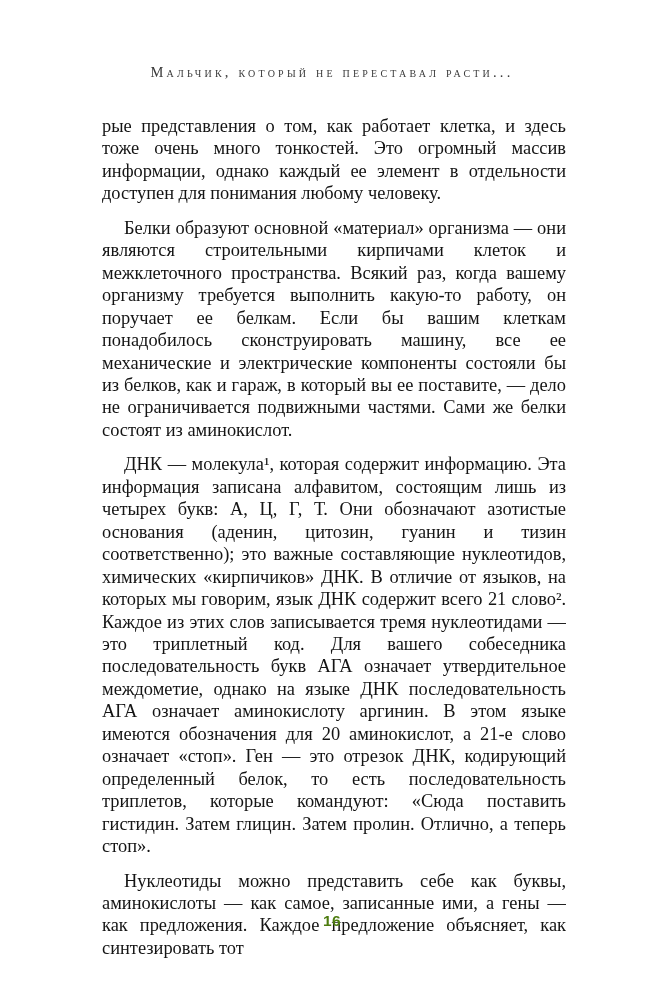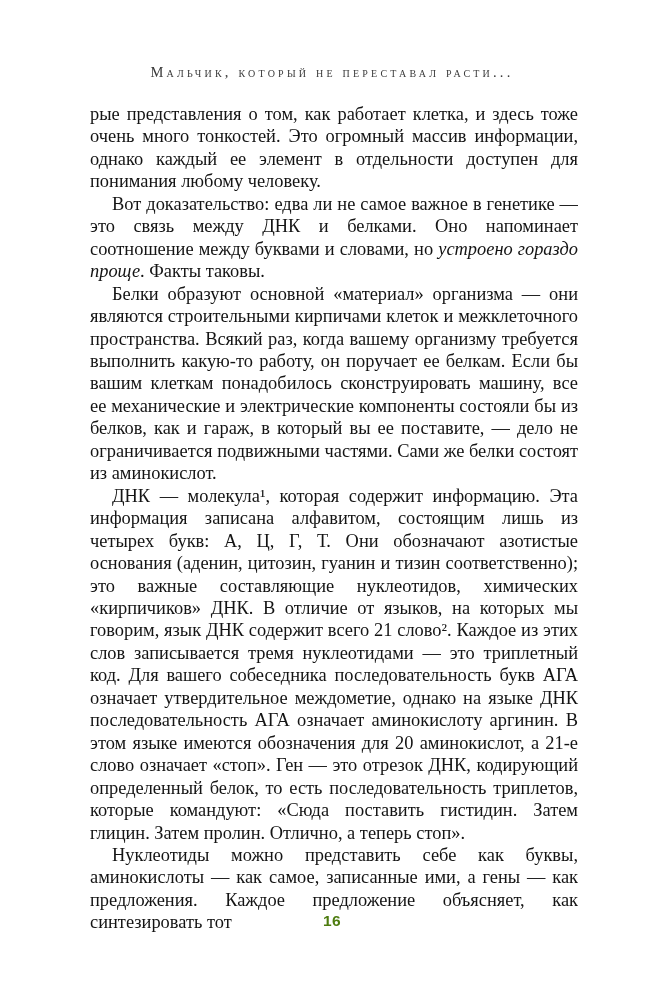--- a/index.html
+++ b/index.html
@@ -33,21 +33,21 @@
     left: 90px;
     width: 488px;
     color: #141414;
     font-size: 18.4px;
     line-height: 22.45px;
     text-align: justify;
     hyphens: auto;
     -webkit-hyphens: auto;
   }
   .text-block p {
-    margin: 0;
+    margin: 12px;
     padding: 0;
   }
   .text-block p.indent {
     text-indent: 22px;
   }
   .text-block em {
     font-style: italic;
   }
   .page-number {
     position: absolute;
@@ -66,21 +66,20 @@
 <body>
 
 <div class="book-page">
 
   <div class="running-head">Мальчик, который не переставал расти...</div>
 
   <div class="text-block">
 
     <p>рые представления о том, как работает клетка, и здесь тоже очень много тонкостей. Это огромный массив информации, однако каждый ее элемент в отдельности доступен для понимания любому человеку.</p>
 
-    <p class="indent"><span>Вот доказательство: едва ли не самое важное в генетике — это связь между ДНК и белками. Оно напоминает соотношение между буквами и словами, но </span><em>устроено гораздо проще</em><span>. Факты таковы.</span></p>
 
     <p class="indent">Белки образуют основной «материал» организма — они являются строительными кирпичами клеток и межклеточного пространства. Всякий раз, когда вашему организму требуется выполнить какую-то работу, он поручает ее белкам. Если бы вашим клеткам понадобилось сконструировать машину, все ее механические и электрические компоненты состояли бы из белков, как и гараж, в который вы ее поставите, — дело не ограничивается подвижными частями. Сами же белки состоят из аминокислот.</p>
 
     <p class="indent">ДНК — молекула¹, которая содержит информацию. Эта информация записана алфавитом, состоящим лишь из четырех букв: А, Ц, Г, Т. Они обозначают азотистые основания (аденин, цитозин, гуанин и тизин соответственно); это важные составляющие нуклеотидов, химических «кирпичиков» ДНК. В отличие от языков, на которых мы говорим, язык ДНК содержит всего 21 слово². Каждое из этих слов записывается тремя нуклеотидами — это триплетный код. Для вашего собеседника последовательность букв АГА означает утвердительное междометие, однако на языке ДНК последовательность АГА означает аминокислоту аргинин. В этом языке имеются обозначения для 20 аминокислот, а 21-е слово означает «стоп». Ген — это отрезок ДНК, кодирующий определенный белок, то есть последовательность триплетов, которые командуют: «Сюда поставить гистидин. Затем глицин. Затем пролин. Отлично, а теперь стоп».</p>
 
     <p class="indent">Нуклеотиды можно представить себе как буквы, аминокислоты — как самое, записанные ими, а гены — как предложения. Каждое предложение объясняет, как синтезировать тот</p>
 
   </div>
 
   <div class="page-number">16</div>

